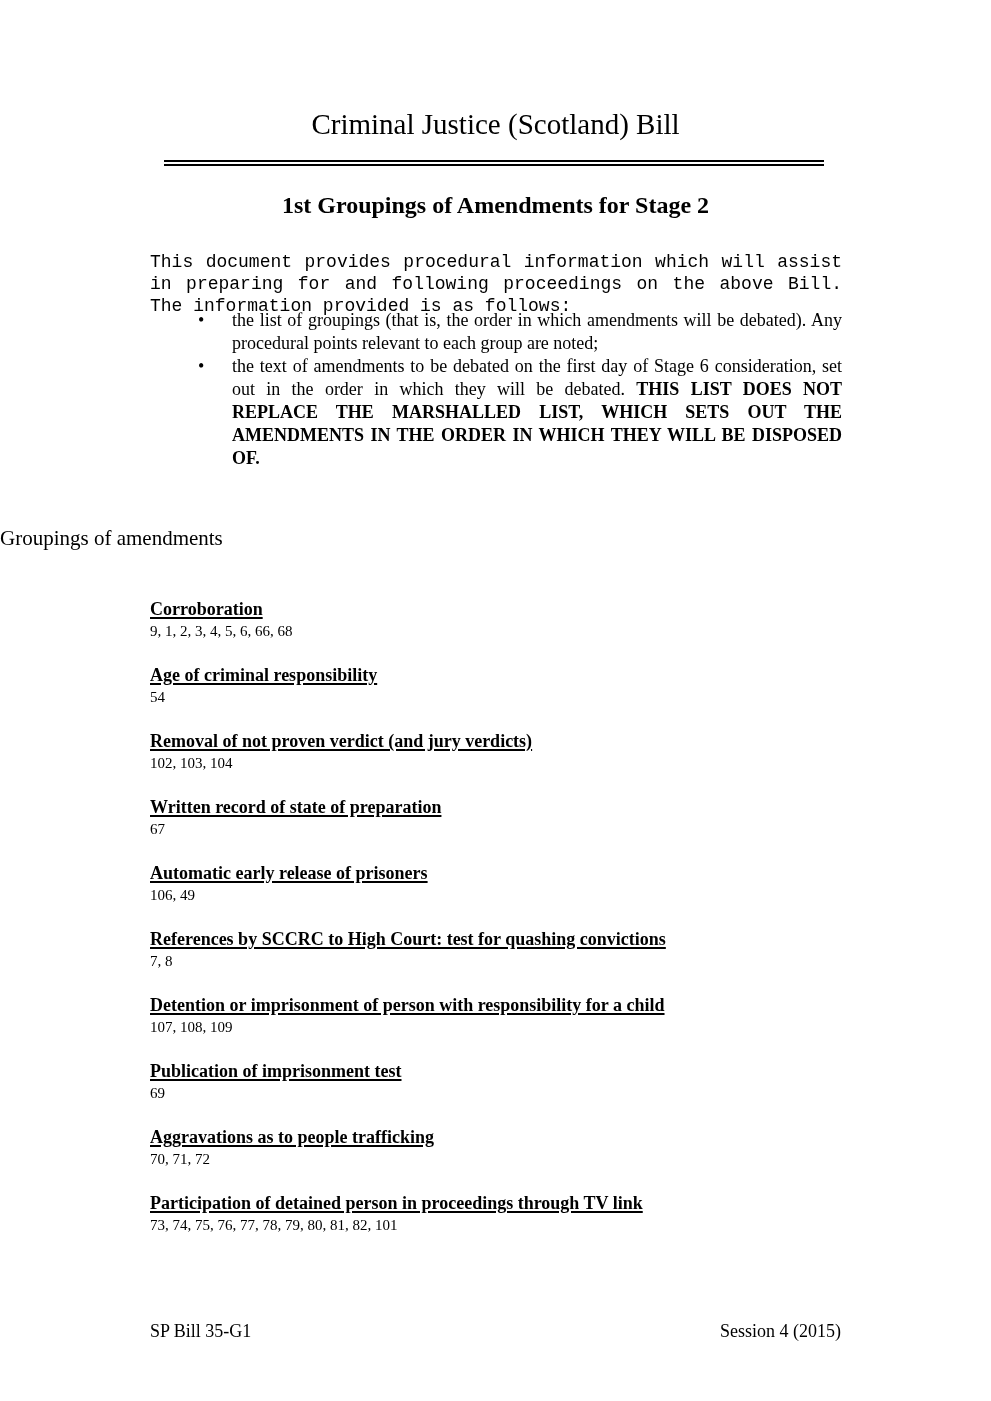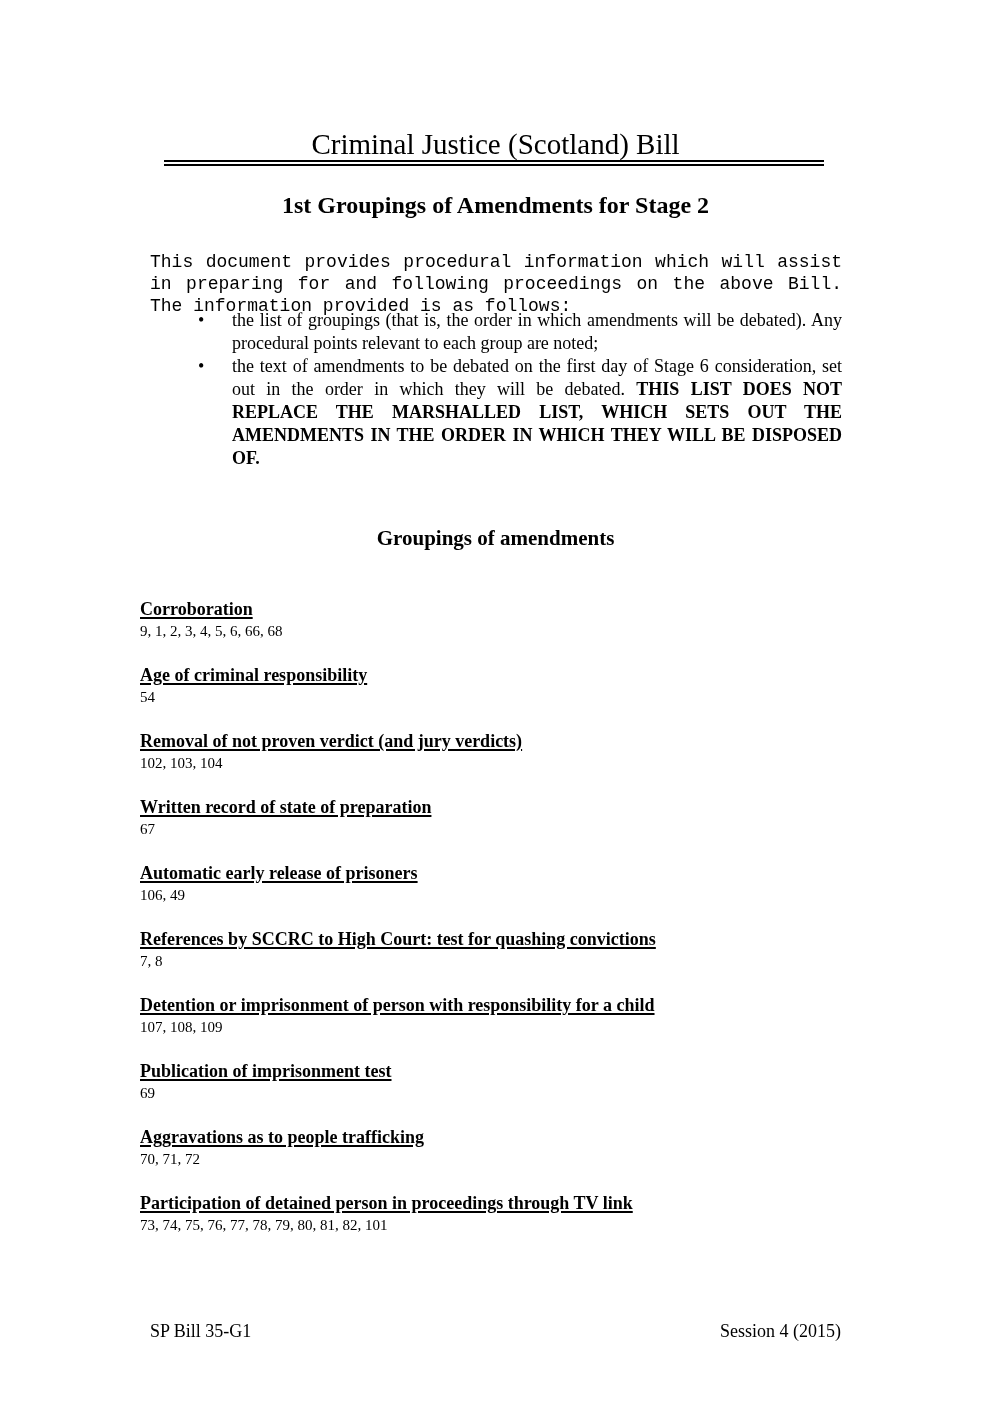--- a/index.html
+++ b/index.html
@@ -1,21 +1,21 @@
 <!DOCTYPE html>
 <html><head>
   <meta charset="utf-8">
   <style>
     html, body { margin: 0; padding: 0; background: #ffffff; }
     body {
       width: 991px; height: 1401px; position: relative; overflow: hidden;
       font-family: "Liberation Serif", "DejaVu Serif", serif; color: #000;
     }
     .page-title {
-      position: absolute; left: 0; width: 991px; top: 124px;
+      position: absolute; left: 0; width: 991px; top: 104px;
       text-align: center; font-size: 29px; line-height: 40px;
     }
     .double-rule {
       position: absolute; left: 164px; width: 660px; top: 160px; height: 7px;
     }
     .double-rule .r1 { position: absolute; left: 0; right: 0; top: 0; height: 2px; background: #000; }
     .double-rule .r2 { position: absolute; left: 0; right: 0; top: 4px; height: 2px; background: #000; }
     .subtitle {
       position: absolute; left: 0; width: 991px; top: 188px;
       text-align: center; font-size: 24px; font-weight: bold; line-height: 34px;
@@ -30,24 +30,24 @@
       margin: 0; padding: 0; list-style: none;
       font-size: 18px; line-height: 23px;
     }
     .bullets li { position: relative; padding-left: 82px; text-align: justify; margin-bottom: 0; }
     .bullets .bullet-dot {
       position: absolute; left: 48px; top: 0; font-size: 18px;
     }
     .bullets .strong { font-weight: bold; }
     .section-heading {
       position: absolute; left: 0; width: 991px; top: 523px;
-      text-align: center; font-size: 21px; font-weight: bold; line-height: 30px;
+      text-align: left; font-size: 21px; font-weight: normal; line-height: 30px;
     }
     .groups {
-      position: absolute; left: 140px; top: 598px; width: 700px;
+      position: absolute; left: 150px; top: 598px; width: 700px;
     }
     .group { height: 66px; }
     .group-title {
       font-size: 18px; font-weight: bold; text-decoration: underline;
       text-decoration-thickness: 2px; text-underline-offset: 2px;
       line-height: 22px; display: block;
     }
     .group-amendments {
       font-size: 15px; line-height: 22px; display: block;
     }

